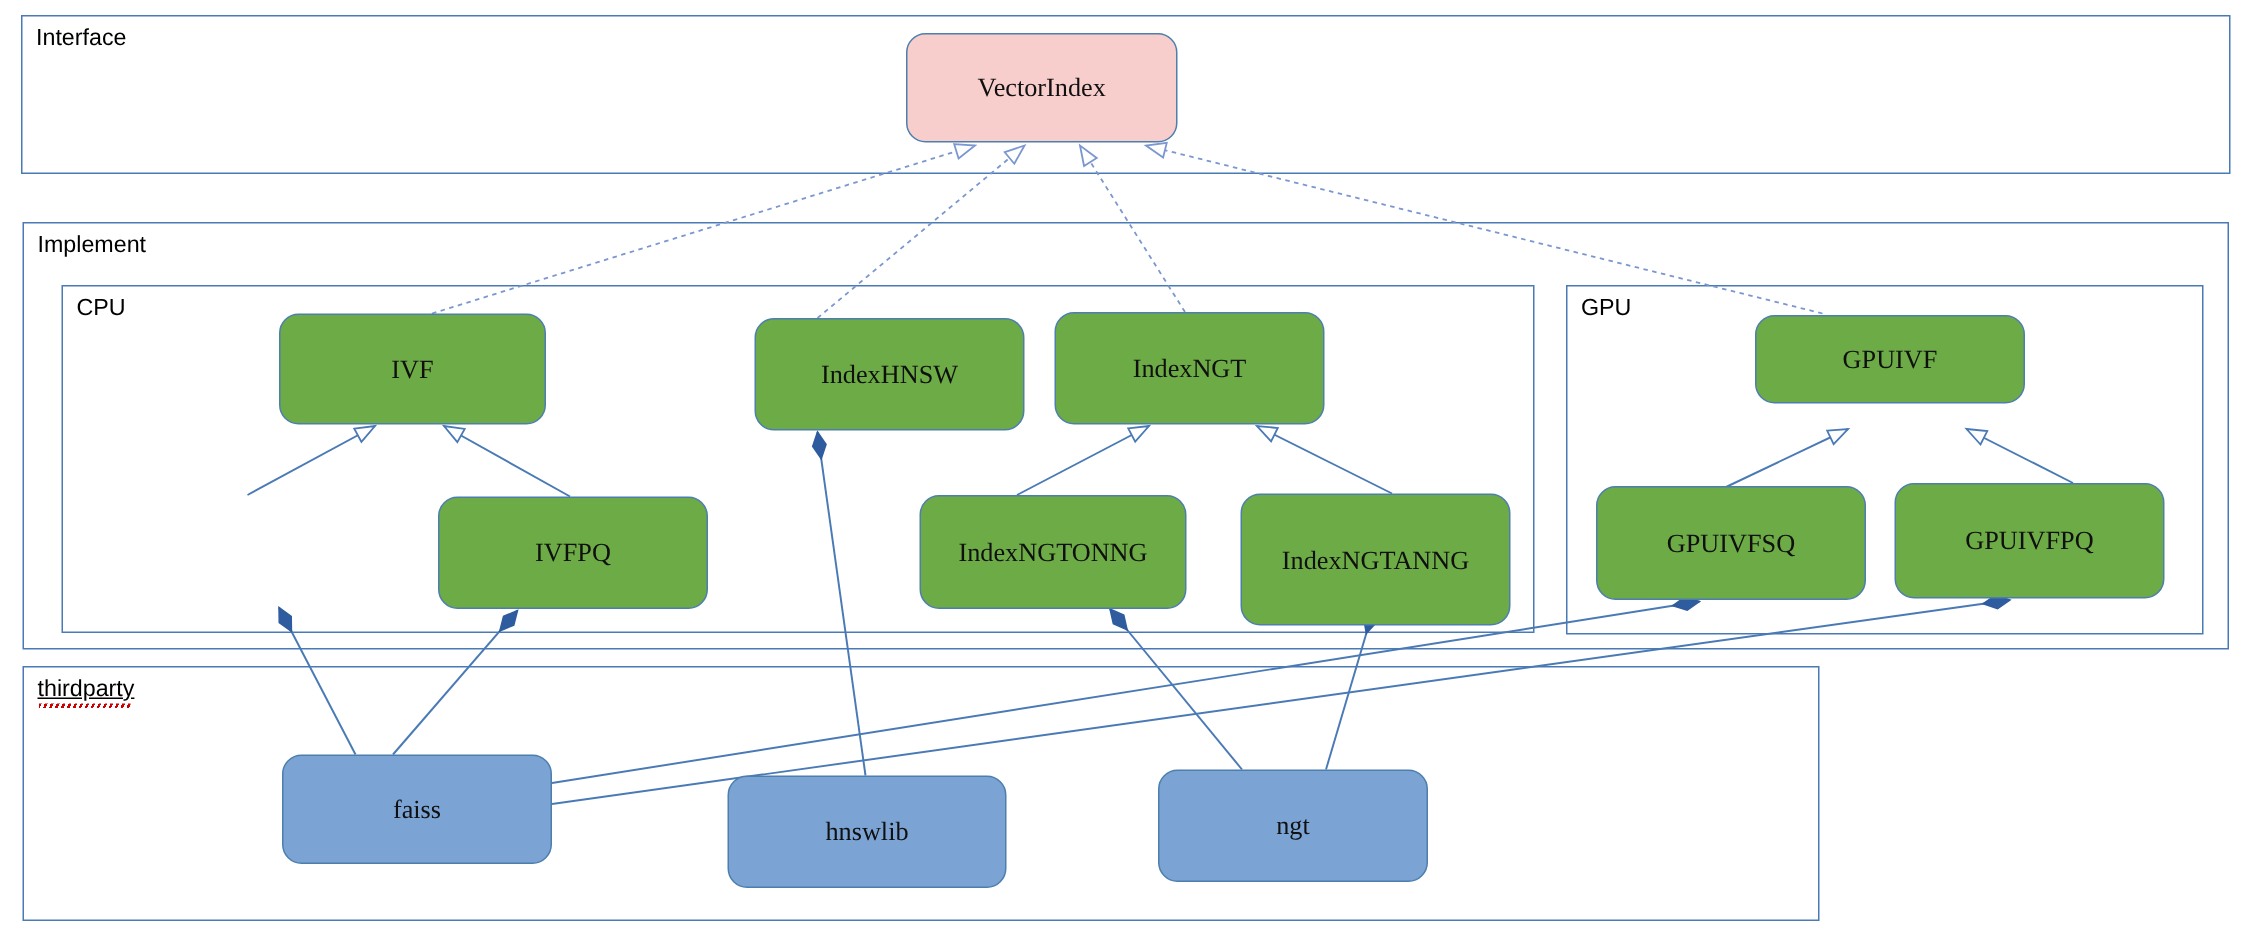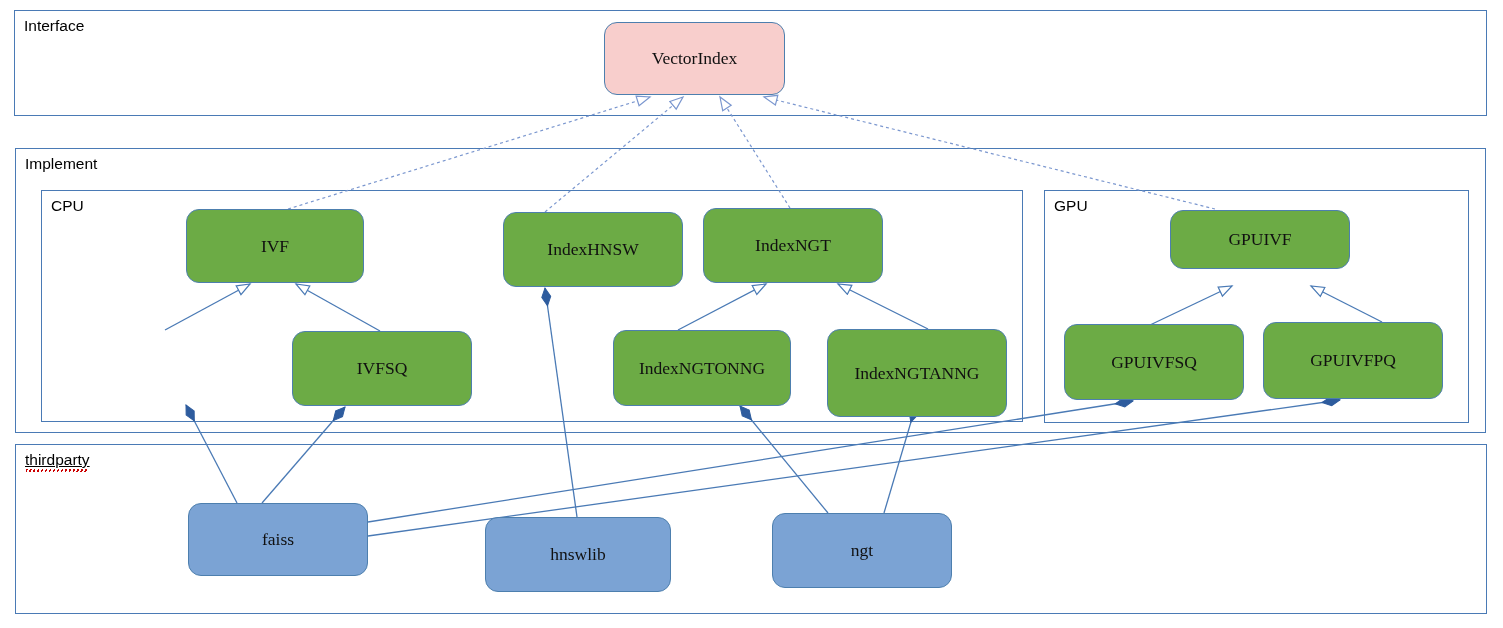--- a/index.html
+++ b/index.html
@@ -65,40 +65,40 @@
     </div>
     <div class="group" style="left: 15px; top: 148px; width: 1471px; height: 285px;">
       <span class="glabel">Implement</span>
     </div>
     <div class="group" style="left: 41px; top: 190px; width: 982px; height: 232px;">
       <span class="glabel">CPU</span>
     </div>
     <div class="group" style="left: 1044px; top: 190px; width: 425px; height: 233px;">
       <span class="glabel">GPU</span>
     </div>
-    <div class="group" style="left: 15px; top: 444px; width: 1472px; height: 170px;">
+    <div class="group" style="left: 15px; top: 444px; width: 1198px; height: 170px;">
       <span class="glabel spell">thirdparty</span>
     </div>
     <div class="node iface" style="left: 604px; top: 22px; width: 181px; height: 73px;">
       <span>VectorIndex</span>
     </div>
     <div class="node impl" style="left: 186px; top: 209px; width: 178px; height: 74px;">
       <span>IVF</span>
     </div>
     <div class="node impl" style="left: 455px; top: 212px; width: 180px; height: 75px; margin-left: 48px;">
       <span>IndexHNSW</span>
     </div>
     <div class="node impl" style="left: 703px; top: 208px; width: 180px; height: 75px;">
       <span>IndexNGT</span>
     </div>
     <div class="node impl" style="left: 1170px; top: 210px; width: 180px; height: 59px;">
       <span>GPUIVF</span>
     </div>
     <div class="node impl" style="left: 292px; top: 331px; width: 180px; height: 75px;">
-      <span>IVFSQ</span>
+      <span>IVFPQ</span>
     </div>
     <div class="node impl" style="left: 613px; top: 330px; width: 178px; height: 76px;">
       <span>IndexNGTONNG</span>
     </div>
     <div class="node impl" style="left: 827px; top: 329px; width: 180px; height: 88px;">
       <span>IndexNGTANNG</span>
     </div>
     <div class="node impl" style="left: 1064px; top: 324px; width: 180px; height: 76px;">
       <span>GPUIVFSQ</span>
     </div>

